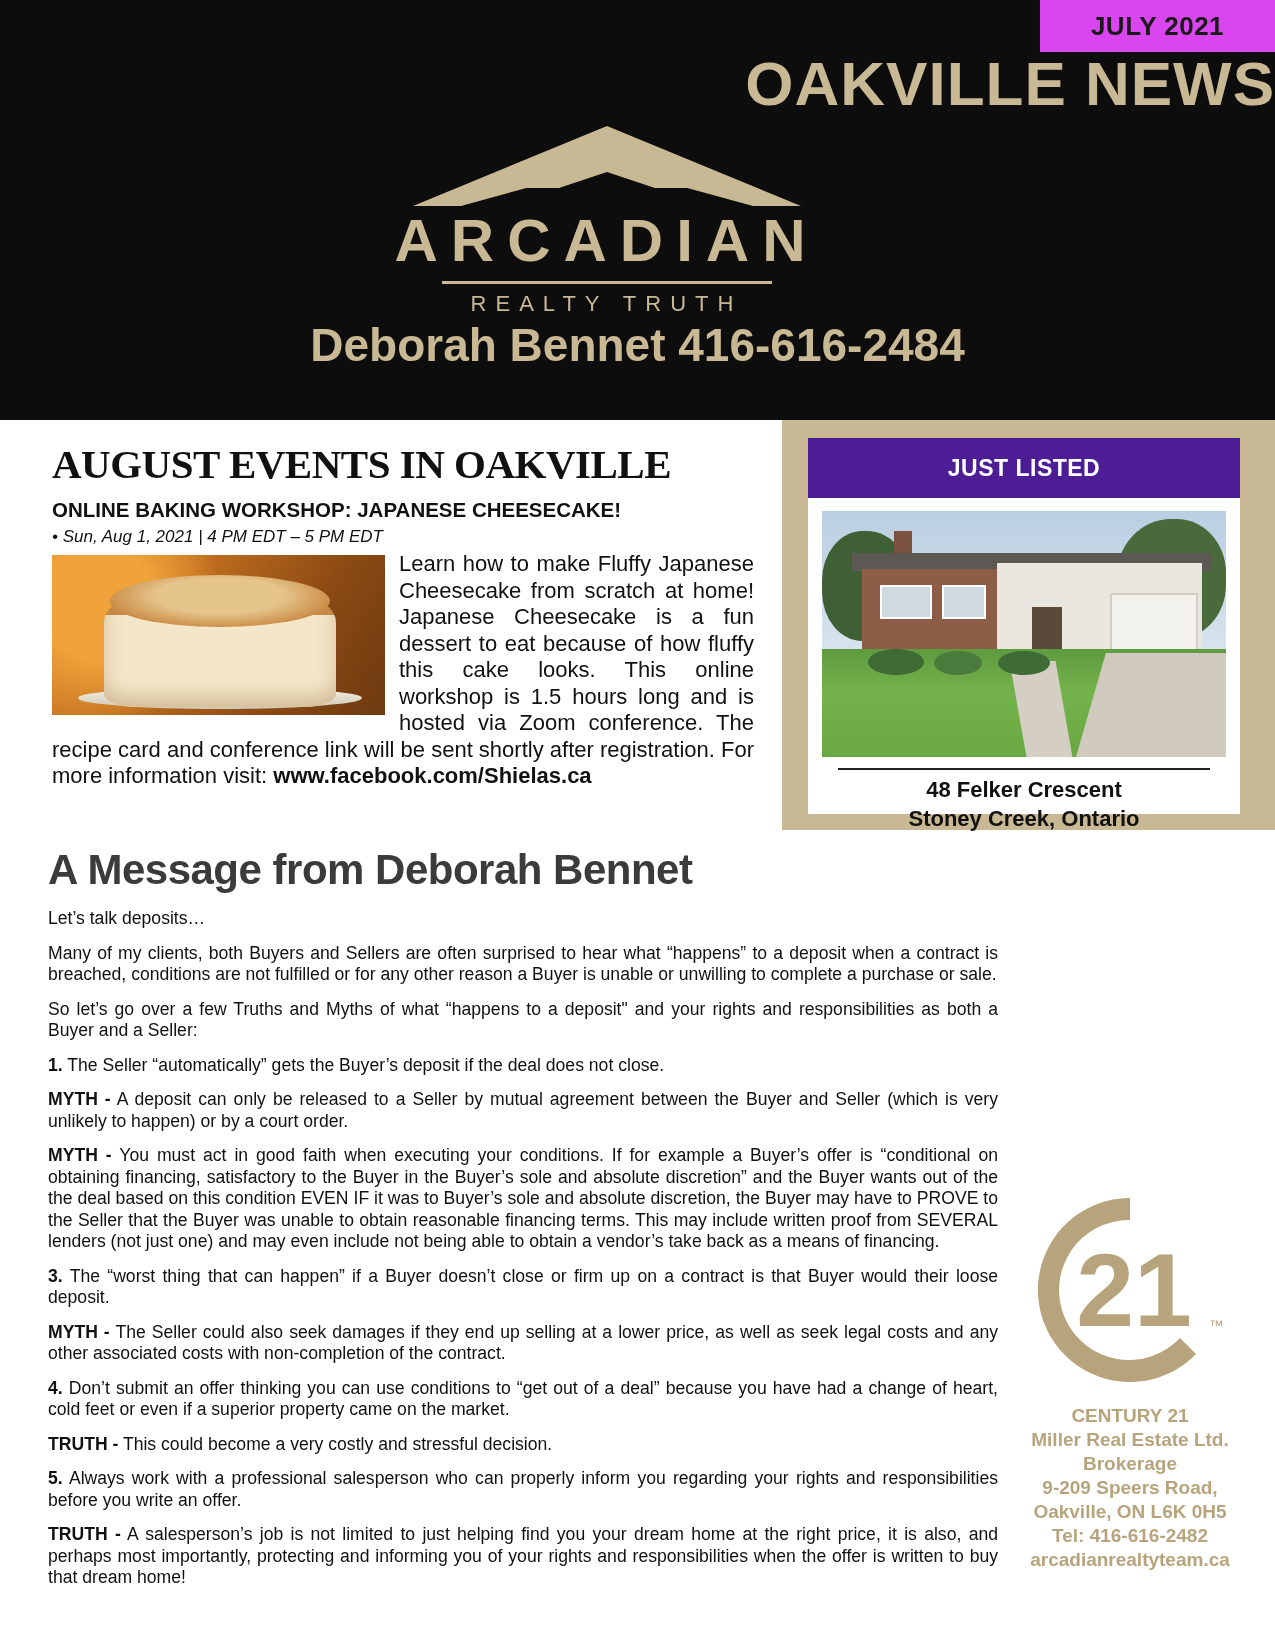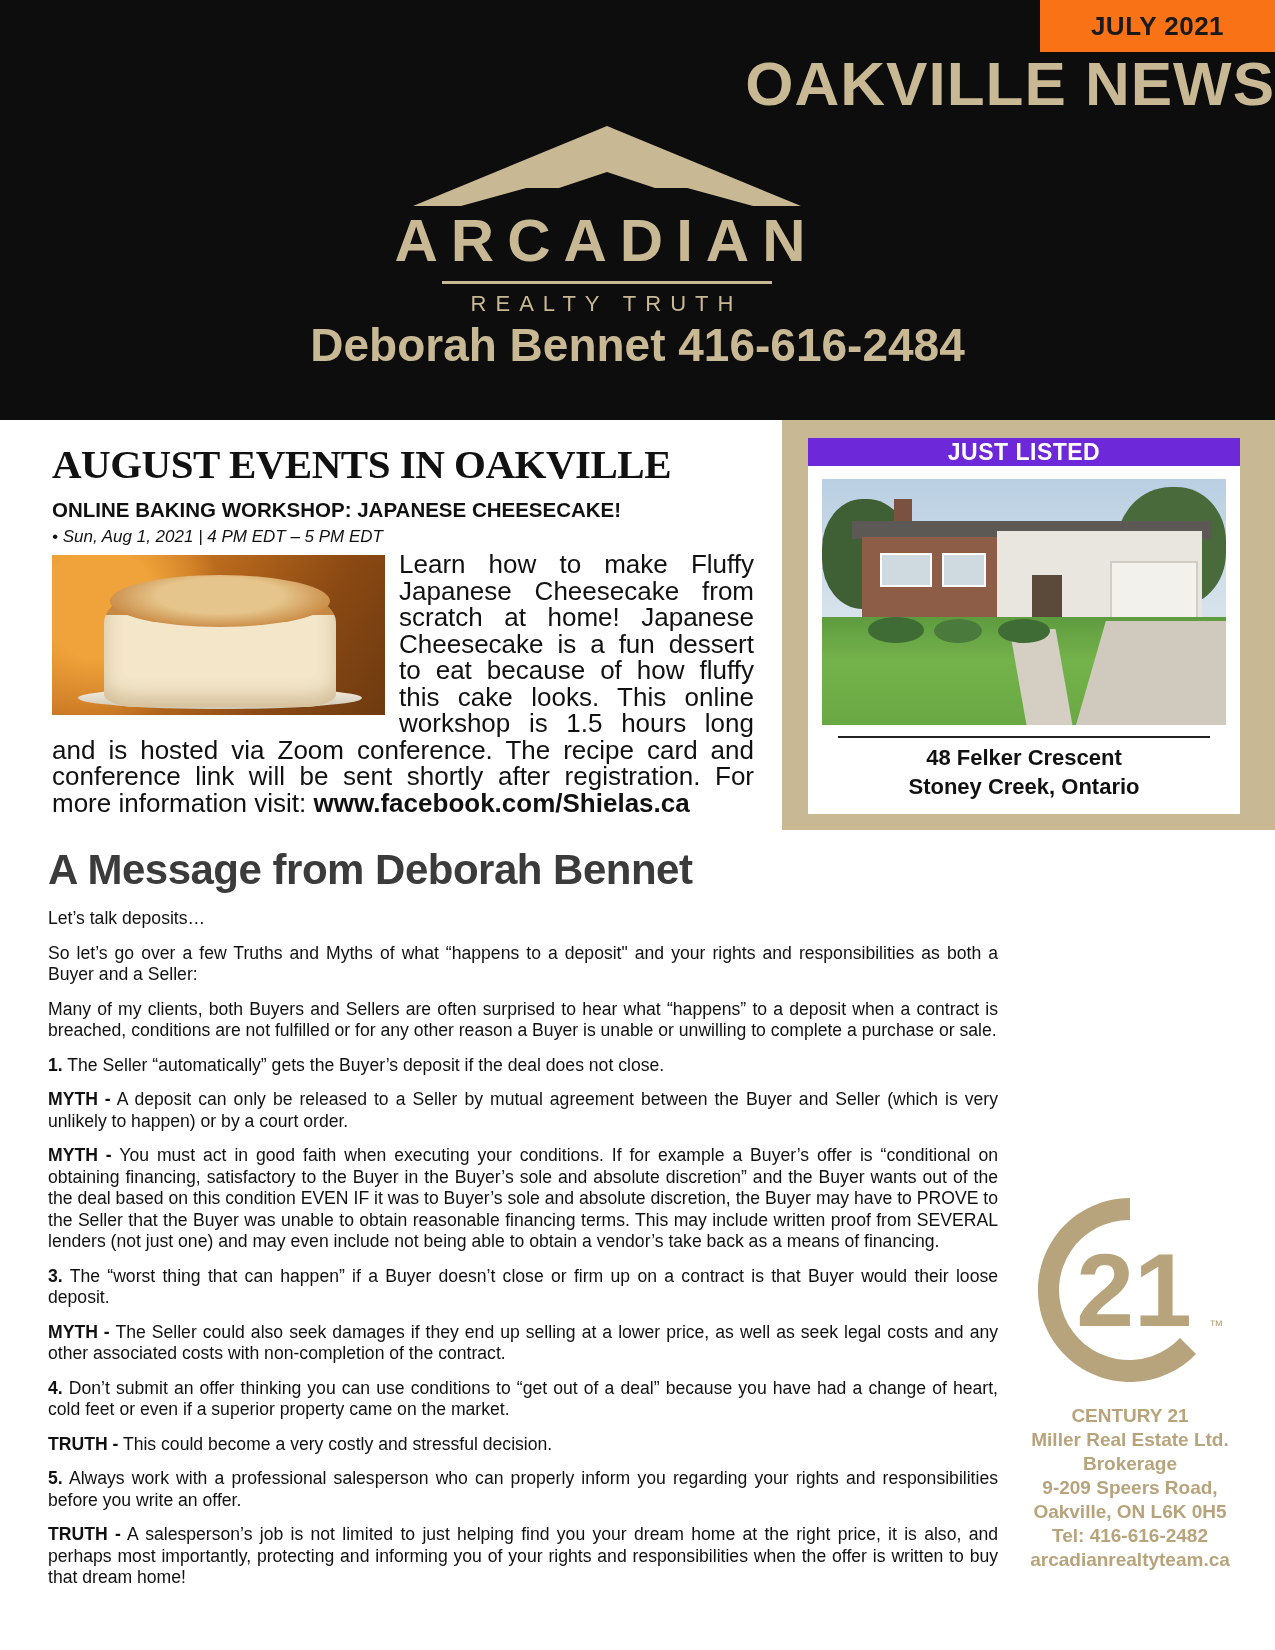--- a/index.html
+++ b/index.html
@@ -14,21 +14,21 @@
   .page { width:1275px; height:1650px; position:relative; background:#fff; }
 
   
   .masthead {
     position:absolute; left:0; top:0; width:1275px; height:420px;
     background:#0d0d0d;
   }
   .date-badge {
     position:absolute; right:0; top:0;
     width:235px; height:52px;
-    background:#f97316;
+    background:#d946ef;
     display:flex; align-items:center; justify-content:center;
     font-family:"Liberation Sans", sans-serif;
     font-weight:bold; font-size:26px; letter-spacing:0.5px; color:#1a1a1a;margin-left:32px;
   }
   .paper-title {
     position:absolute; left:0; top:48px; width:1275px;
     text-align:right;
     font-family:"Liberation Sans", sans-serif;
     font-weight:bold;
     font-size:62px;
@@ -104,32 +104,32 @@
   }
   .cake .c-top { position:absolute; left:58px; top:20px; width:220px; height:52px;
     background:radial-gradient(ellipse at 50% 40%, #e6c58c 0 40%, #c98a44 75%);
     border-radius:50%;
   }
   .cake .c-plate { position:absolute; left:26px; bottom:6px; width:284px; height:22px;
     background:linear-gradient(180deg,#f6f1e4,#cfc7b4); border-radius:50%;
   }
   .events-body {
     font-family:"Liberation Sans", sans-serif;
-    font-size:26px; line-height:26.5px; color:#111;
+    font-size:22px; line-height:26.5px; color:#111;
     text-align:justify;
   }
   .events-body b { font-weight:bold; }
 
   
   .listed {
     position:absolute; left:808px; top:438px; width:432px; height:376px;
     background:#ffffff;
   }
   .listed-hdr {
-    height:28px; background:#6d28d9; color:#ffffff;
+    height:60px; background:#4c1d95; color:#ffffff;
     display:flex; align-items:center; justify-content:center;
     font-family:"Liberation Sans", sans-serif;
     font-weight:bold; font-size:23px; letter-spacing:0.5px;
   }
   .house {
     position:relative; width:404px; height:246px; margin:13px auto 0 auto; overflow:hidden;
     background:#8fb7d8;
   }
   .sky { position:absolute; inset:0; background:linear-gradient(180deg,#b9cfe2 0%, #d7e3ec 55%, #cddcea 100%); }
   .tree-l { position:absolute; left:0; top:20px; width:90px; height:110px; background:#3f5f35; border-radius:45% 50% 40% 45%; }
@@ -251,22 +251,22 @@
     </div>
     <div class="addr-rule"></div>
     <div class="addr1">48 Felker Crescent</div>
     <div class="addr2">Stoney Creek, Ontario</div>
   </div>
 
   <div class="message">
     <div class="msg-title">A Message from Deborah Bennet</div>
     <div class="msg-body">
       <p>Let’s talk deposits…</p>
+      <p>Many of my clients, both Buyers and Sellers are often surprised to hear what “happens” to a deposit when a contract is breached, conditions are not fulfilled or for any other reason a Buyer is unable or unwilling to complete a purchase or sale.</p>
       <p>So let’s go over a few Truths and Myths of what “happens to a deposit" and your rights and responsibilities as both a Buyer and a Seller:</p>
-      <p>Many of my clients, both Buyers and Sellers are often surprised to hear what “happens” to a deposit when a contract is breached, conditions are not fulfilled or for any other reason a Buyer is unable or unwilling to complete a purchase or sale.</p>
 
       <p><b>1.</b><span> The Seller “automatically” gets the Buyer’s deposit if the deal does not close.</span></p>
       <p><b>MYTH -</b><span> A deposit can only be released to a Seller by mutual agreement between the Buyer and Seller (which is very unlikely to happen) or by a court order.</span></p>
       <p><b>MYTH -</b><span> You must act in good faith when executing your conditions. If for example a Buyer’s offer is “conditional on obtaining financing, satisfactory to the Buyer in the Buyer’s sole and absolute discretion” and the Buyer wants out of the the deal based on this condition EVEN IF it was to Buyer’s sole and absolute discretion, the Buyer may have to PROVE to the Seller that the Buyer was unable to obtain reasonable financing terms. This may include written proof from SEVERAL lenders (not just one) and may even include not being able to obtain a vendor’s take back as a means of financing.</span></p>
       <p><b>3.</b><span> The “worst thing that can happen” if a Buyer doesn’t close or firm up on a contract is that Buyer would their loose deposit.</span></p>
       <p><b>MYTH -</b><span> The Seller could also seek damages if they end up selling at a lower price, as well as seek legal costs and any other associated costs with non-completion of the contract.</span></p>
       <p><b>4.</b><span> Don’t submit an offer thinking you can use conditions to “get out of a deal” because you have had a change of heart, cold feet or even if a superior property came on the market.</span></p>
       <p class="nojust"><b>TRUTH -</b><span> This could become a very costly and stressful decision.</span></p>
       <p><b>5.</b><span> Always work with a professional salesperson who can properly inform you regarding your rights and responsibilities before you write an offer.</span></p>
       <p><b>TRUTH -</b><span> A salesperson’s job is not limited to just helping find you your dream home at the right price, it is also, and perhaps most importantly, protecting and informing you of your rights and responsibilities when the offer is written to buy that dream home!</span></p>

